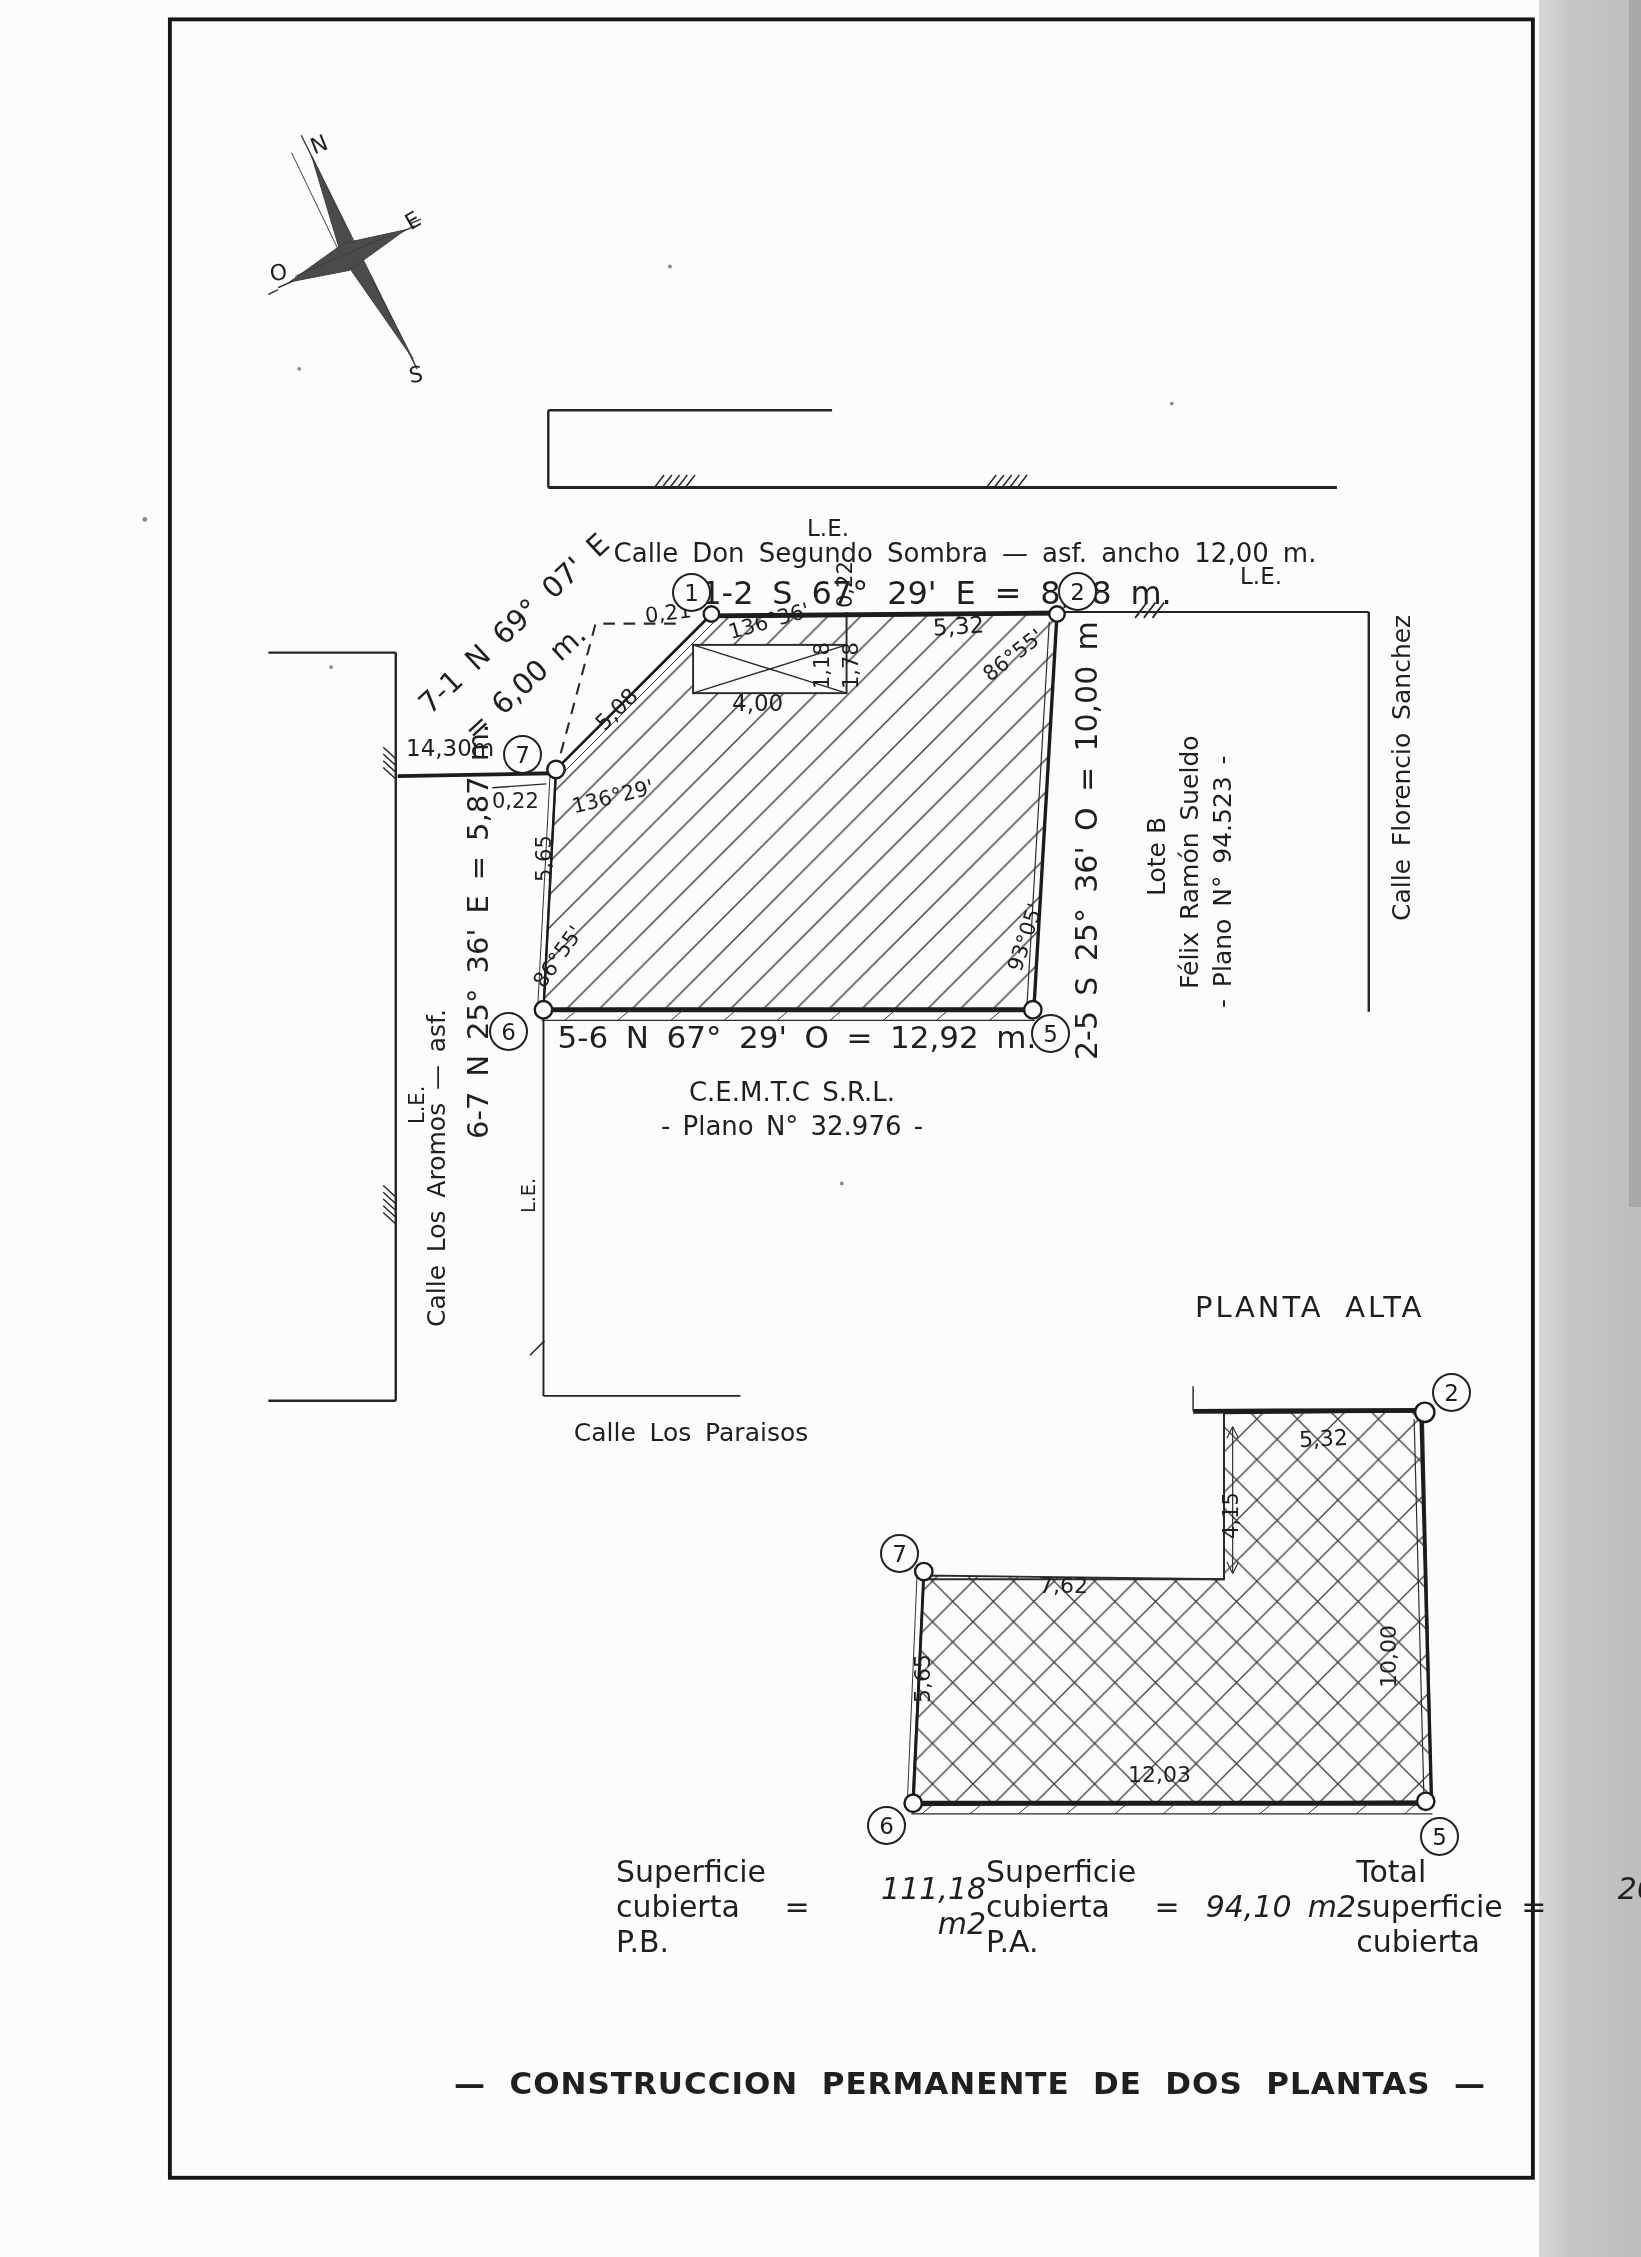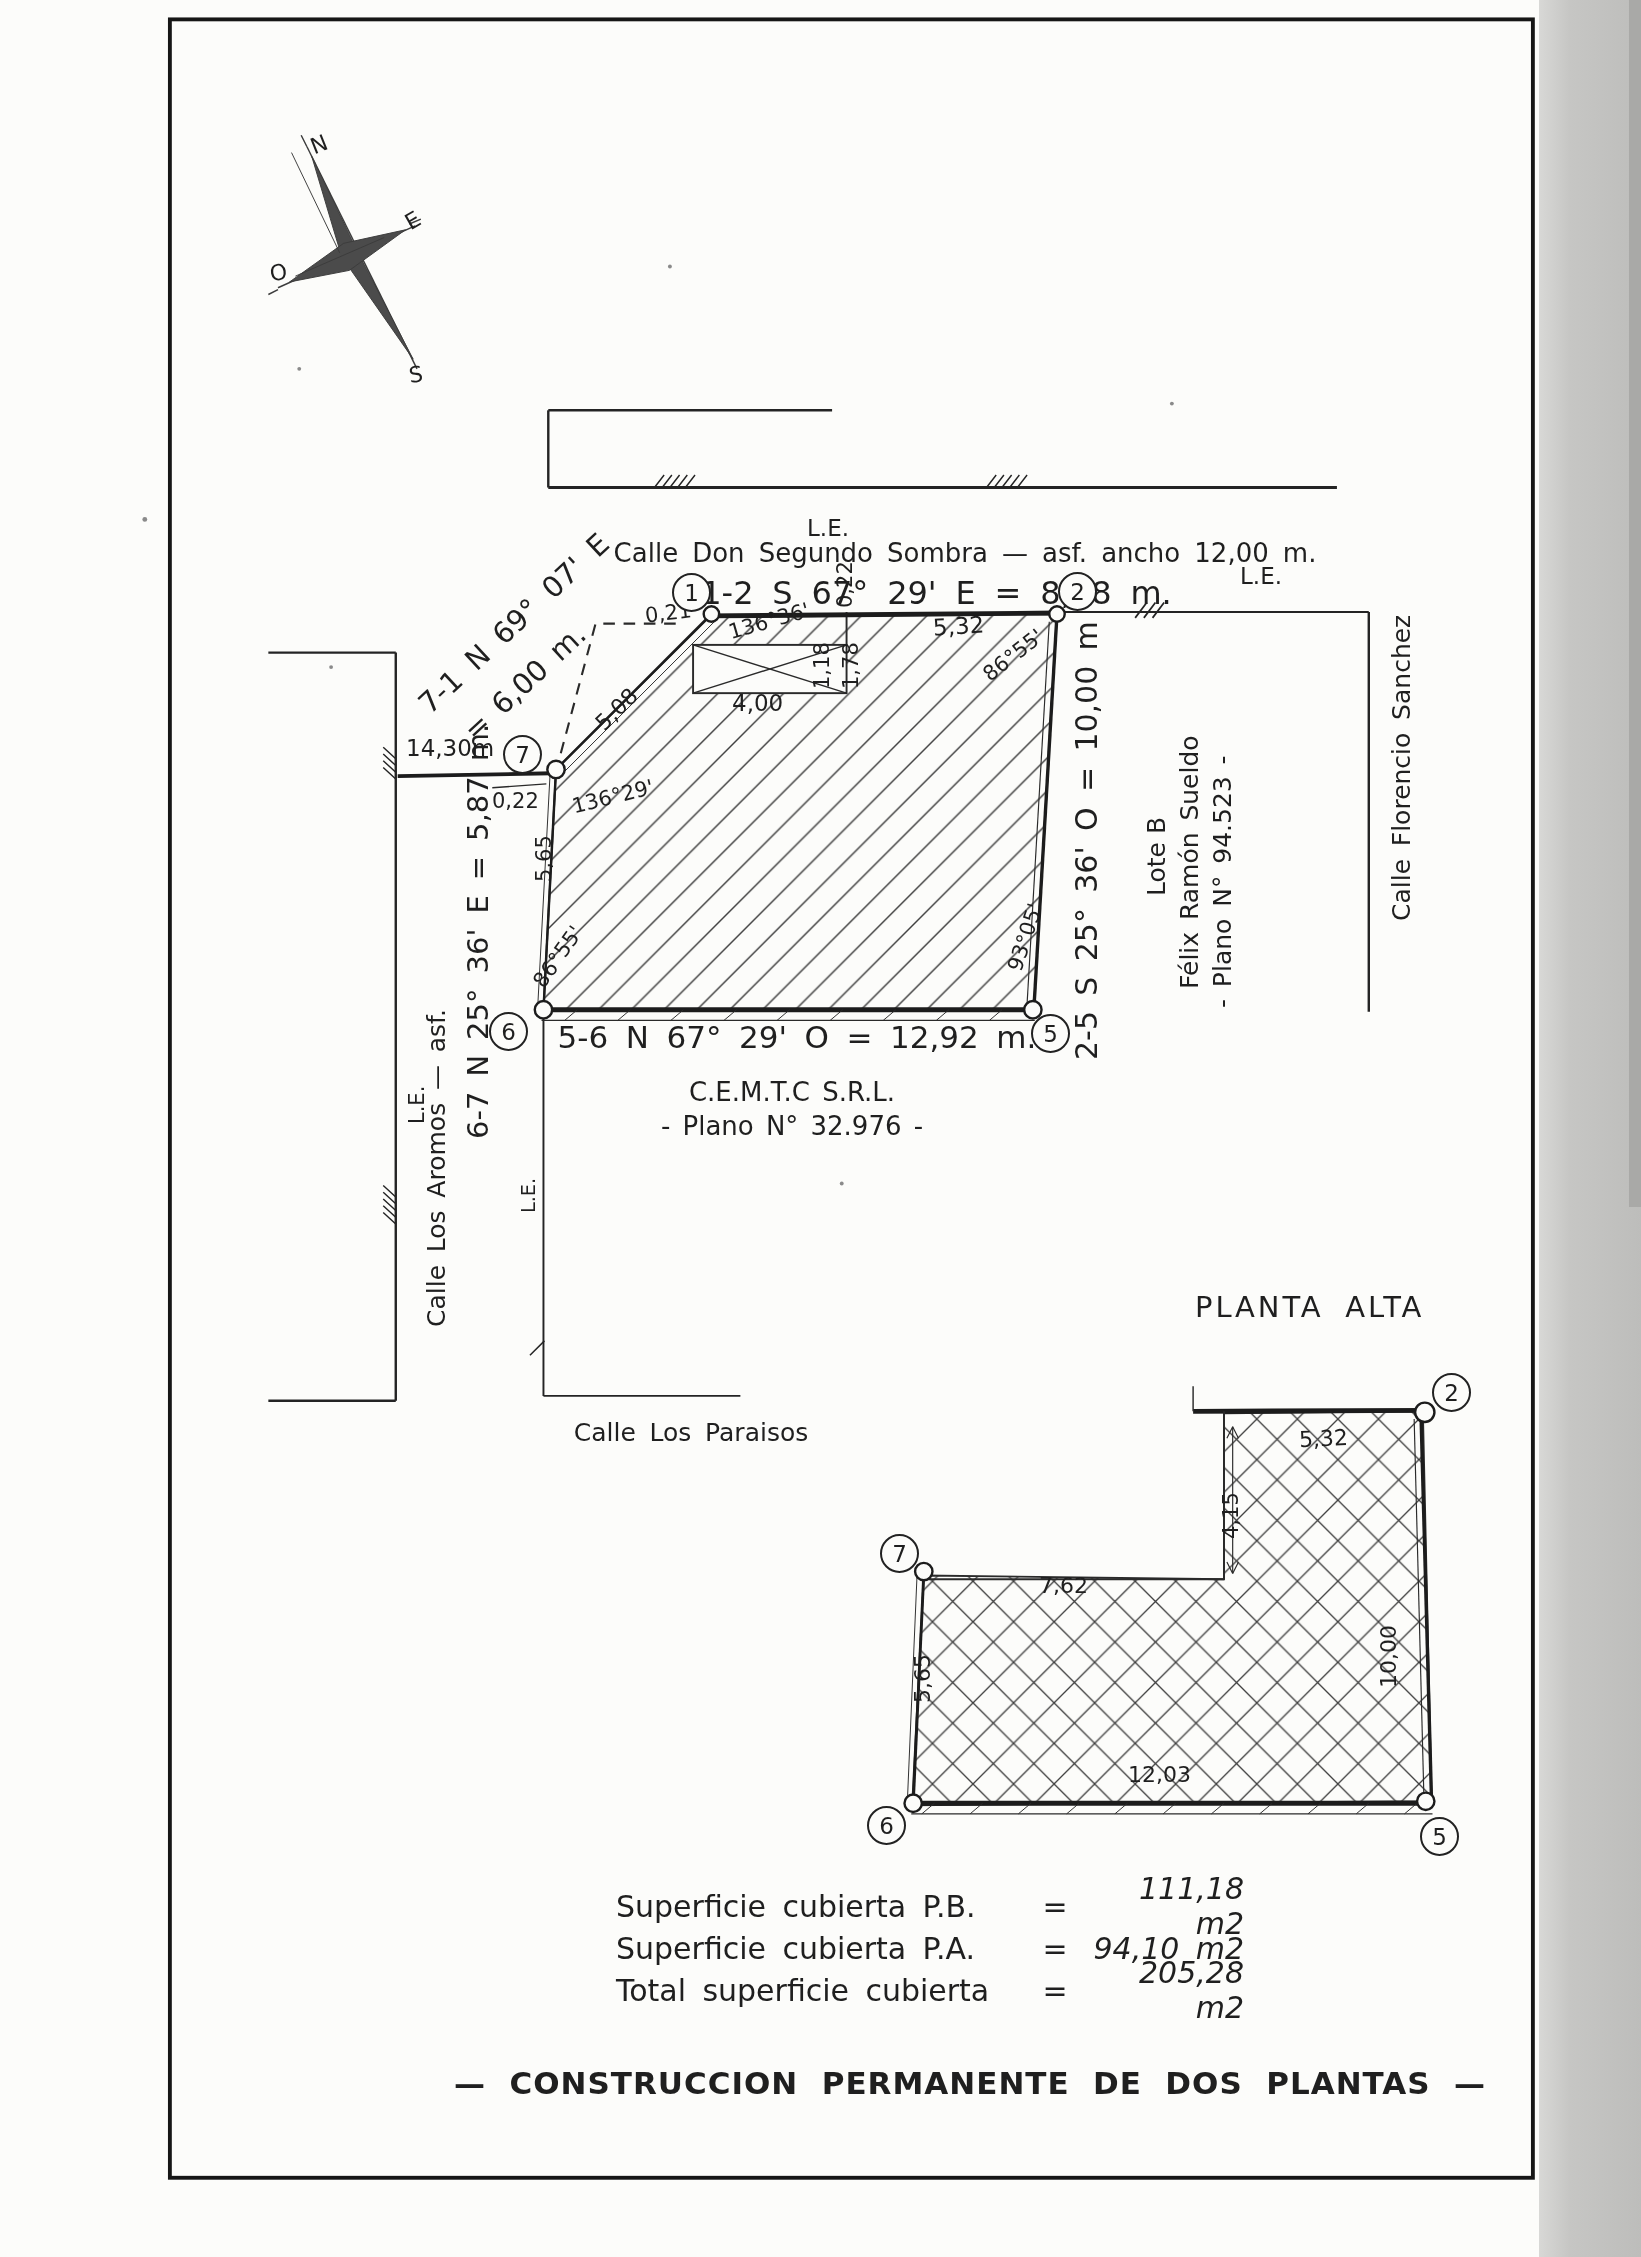--- a/index.html
+++ b/index.html
@@ -9,21 +9,21 @@
         background:linear-gradient(90deg,#d8d8d6 0%,#c6c6c4 30%,#bdbdbb 100%);}
   .scan-edge-dark{position:absolute;right:0;top:0;width:11.6px;height:1207px;background:#a9a9a7;}
   svg.drawing{position:absolute;left:0;top:0;}
   .lbl{position:absolute;white-space:nowrap;color:#1f1f1f;line-height:1.1;}
   .ctr{text-align:center;}
   .r90{transform:rotate(-90deg);transform-origin:0 0;}
   .vx{position:absolute;width:35px;height:35px;border:2.9px solid #222;border-radius:50%;
       background:#fcfcfa;display:flex;align-items:center;justify-content:center;
       font-size:23px;color:#1f1f1f;}
   .areas{position:absolute;left:616px;top:1885px;width:628px;display:flex;
-         flex-direction:column;font-size:30px;word-spacing:6.8px;}
+         font-size:30px;word-spacing:6.8px;}
   .arow{display:flex;height:42px;align-items:center;}
   .arow .al{flex:1;}
   .arow .ae{width:62px;text-align:center;}
   .arow .av{width:158px;text-align:right;font-style:italic;}
   .arow.last{margin-top:8.7px;}
 </style>
 </head>
 <body>
 
 <div class="scan">

